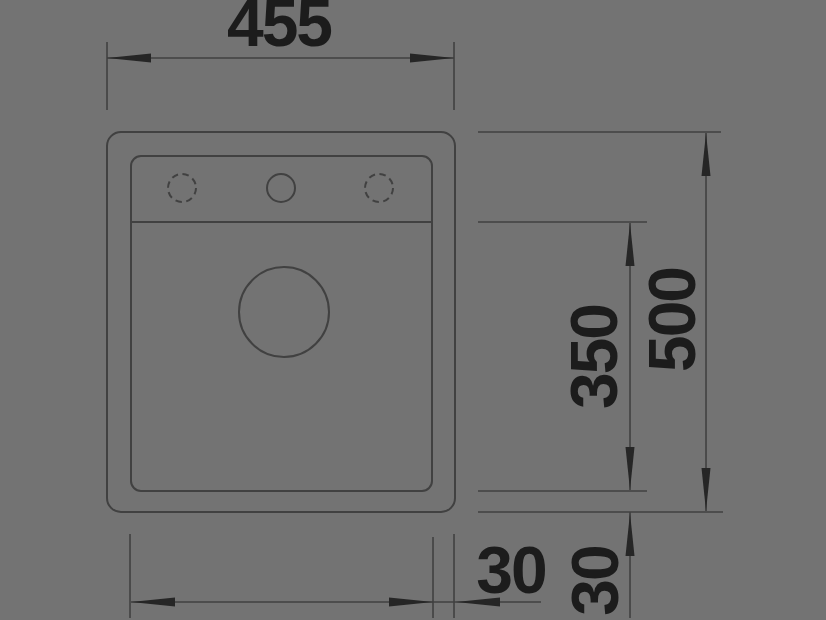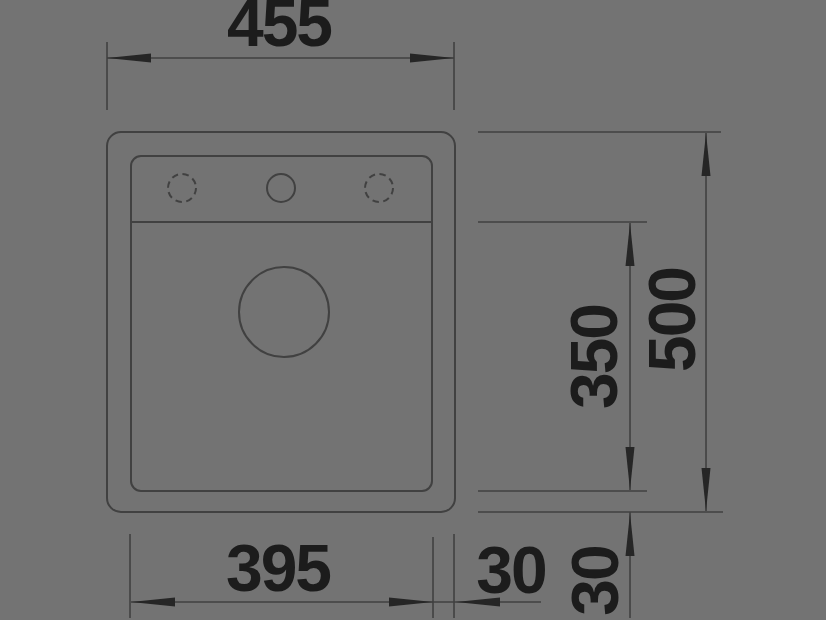--- a/index.html
+++ b/index.html
@@ -115,19 +115,18 @@
       <polygon points="456,602 500,597.5 500,606.5" class="arr"></polygon>
     </g>
   </svg>
 
   <div class="dim-label" style="left:279px; top:23px;">455</div>
 
   <div class="dim-label rot" style="left:672px; top:320px;">500</div>
 
   <div class="dim-label rot" style="left:594px; top:357px;">350</div>
 
-  <div class="dim-label" style="left:278px; top:568px;">395</div>
 
   <div class="dim-label" style="left:511px; top:570px;">30</div>
 
   <div class="dim-label rot" style="left:595px; top:581px;">30</div>
 
 </div>
 
 </body></html>

